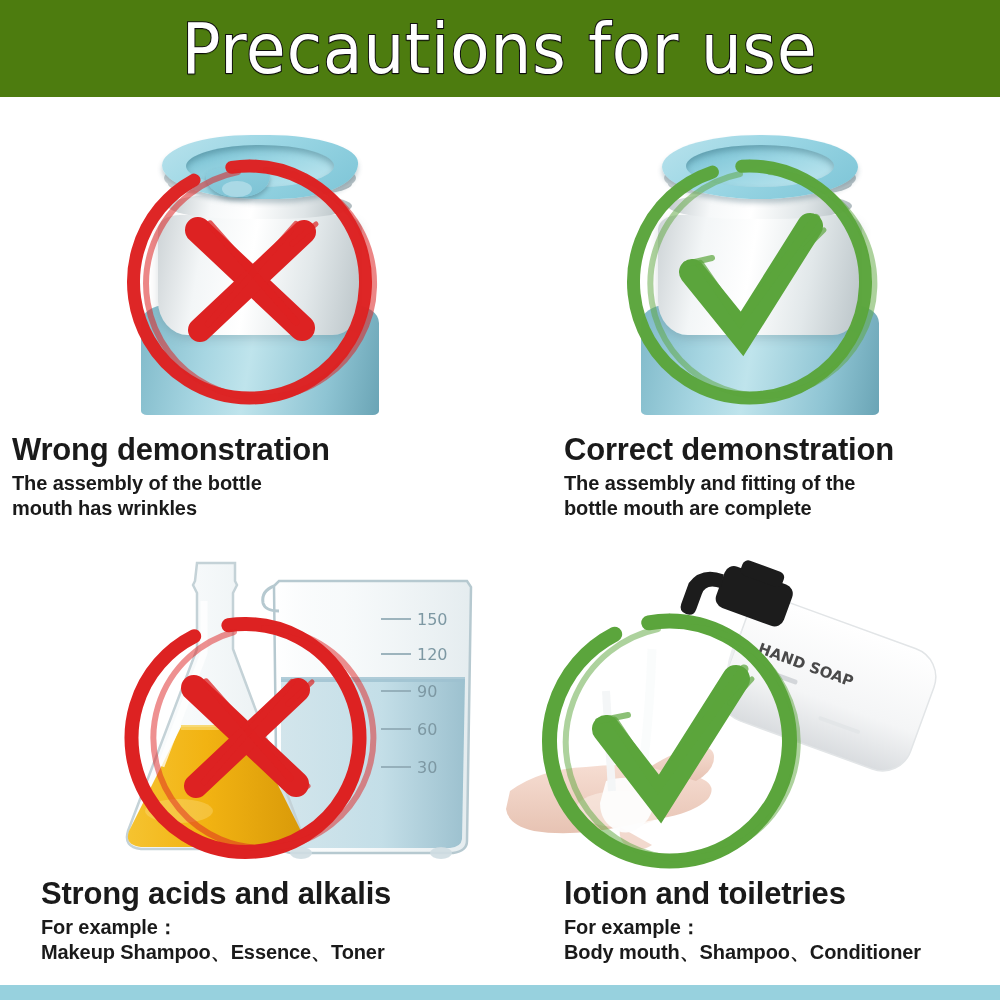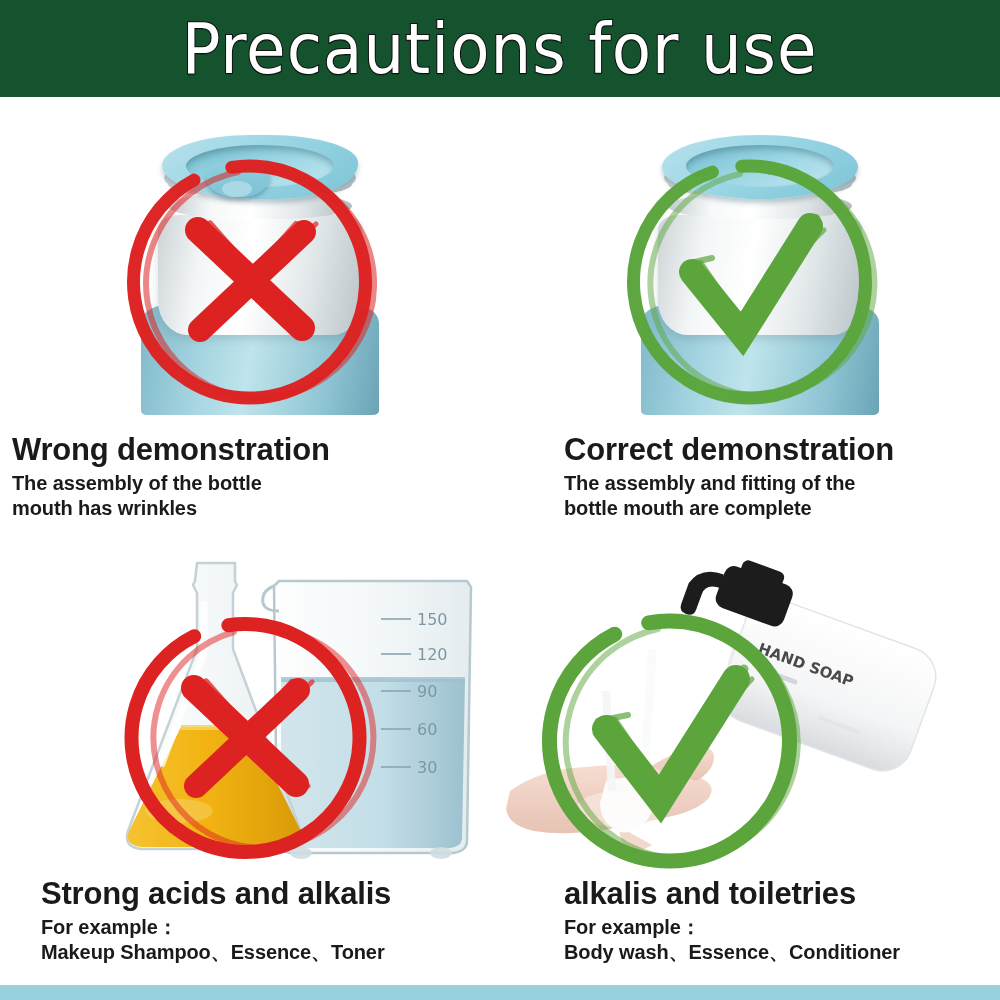--- a/index.html
+++ b/index.html
@@ -7,21 +7,21 @@
     width:1000px;height:1000px;
     background:#ffffff;
     font-family:"Liberation Sans","DejaVu Sans",sans-serif;
     overflow:hidden;position:relative;
   }
   .page{position:relative;width:1000px;height:1000px;background:#fff;}
 
   
   .header{
     position:absolute;left:0;top:0;width:1000px;height:97px;
-    background:#14532d;
+    background:#4d7c0f;
     display:flex;align-items:center;justify-content:center;
   }
   .header-title{
     font-family:"DejaVu Sans Condensed","Liberation Sans",sans-serif;
     font-size:70px;line-height:70px;font-weight:400;
     color:#ffffff;letter-spacing:1px;
     -webkit-text-stroke:2px #111;
     paint-order:stroke fill;
     text-shadow:0 2px 0 rgba(0,0,0,.18);
     white-space:nowrap;
@@ -348,23 +348,23 @@
                 <path d="M58 110 L88 104" stroke-width="6" opacity=".7"></path>
                 <path d="M190 92 L212 68" stroke-width="5" opacity=".7"></path>
               </g>
             </g>
           </svg>
         </div>
       </div>
 
       <div class="caption">
         <div class="cap-inner">
-          <div class="cap-title">alkalis and toiletries</div>
+          <div class="cap-title">lotion and toiletries</div>
           <div class="cap-line">For example：</div>
-          <div class="cap-line">Body wash、Essence、Conditioner</div>
+          <div class="cap-line">Body mouth、Shampoo、Conditioner</div>
         </div>
       </div>
     </div>
 
   </div>
 
   <div class="footer-band"></div>
 </div>
 
 </body></html>

